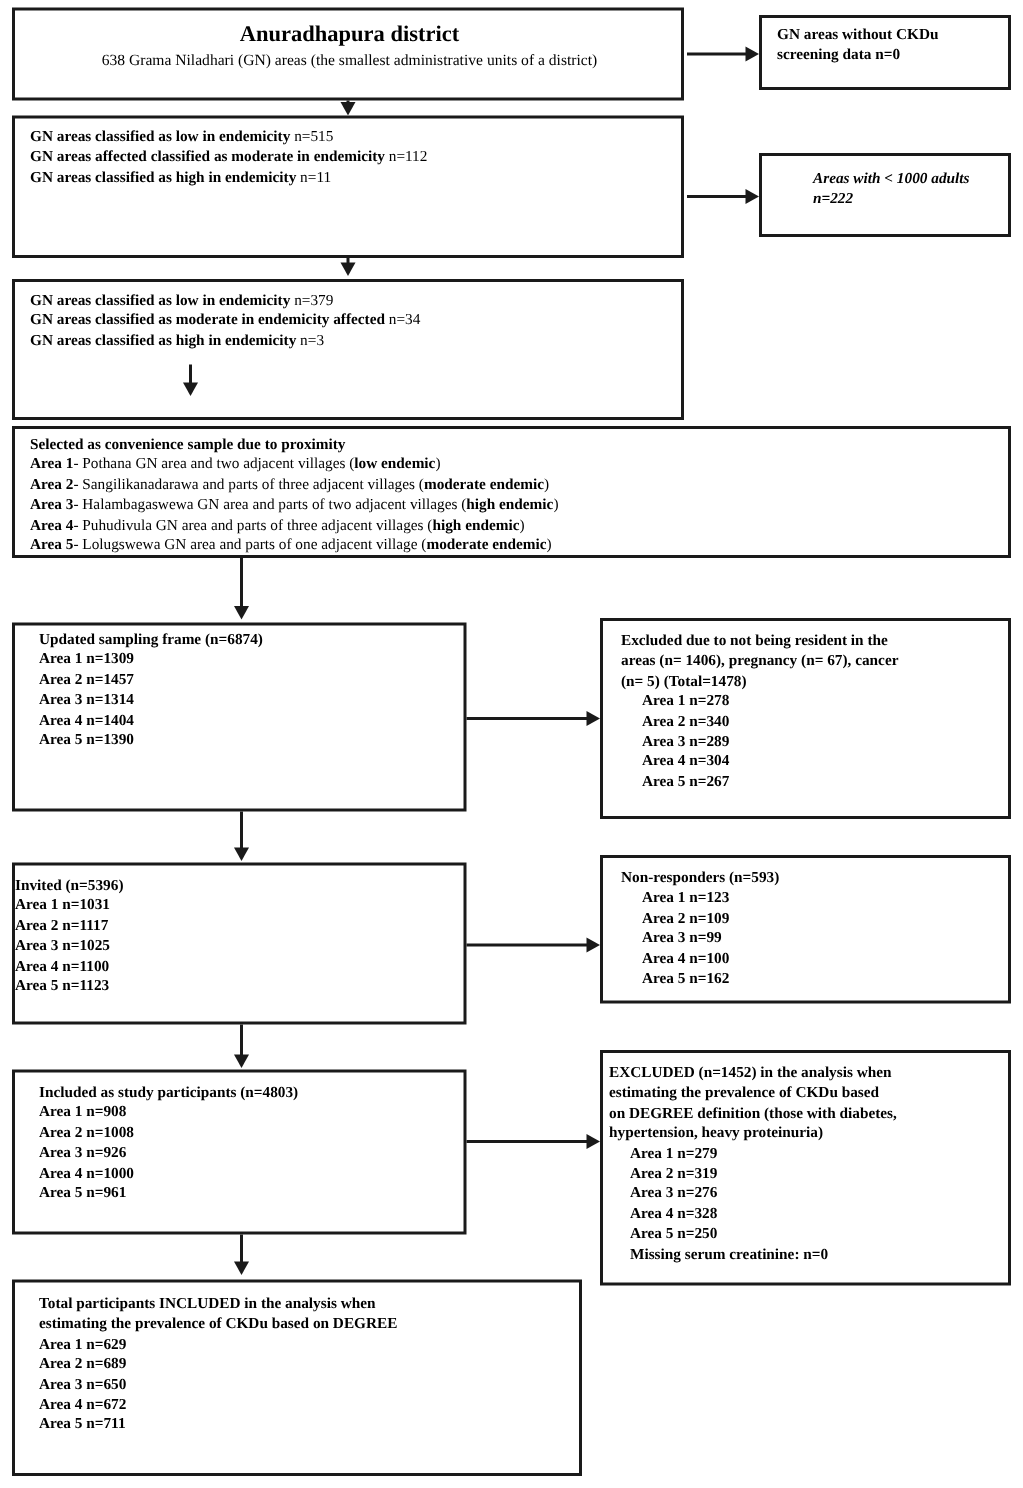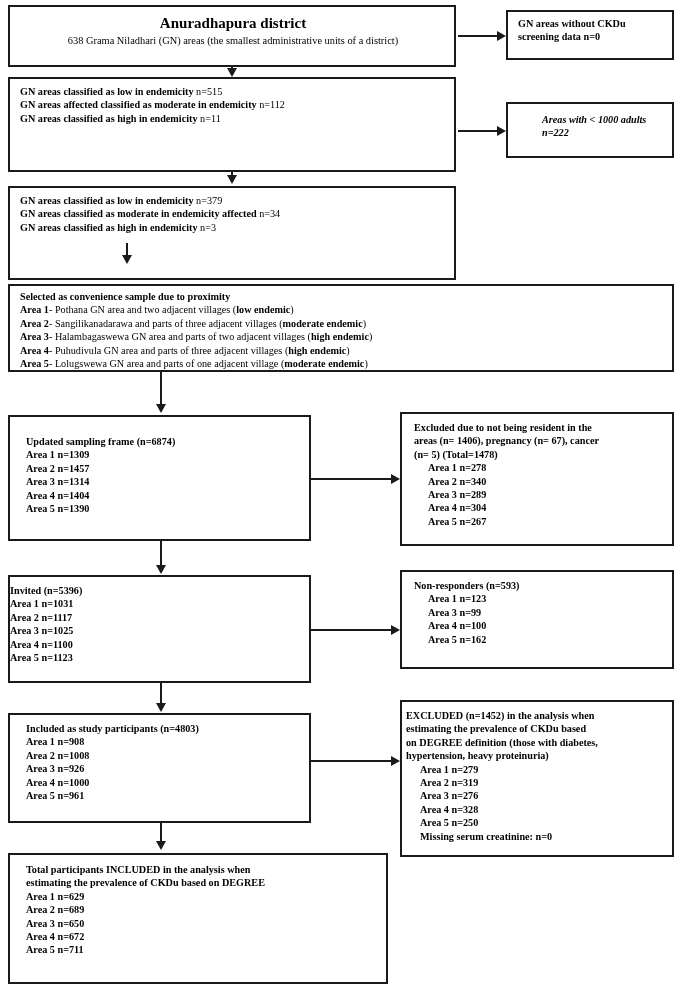--- a/index.html
+++ b/index.html
@@ -113,21 +113,21 @@
     <div class="ln"><span>Area 3</span><span class="nb">- Halambagaswewa GN area and parts of two adjacent villages (</span><span>high endemic</span><span class="nb">)</span></div>
     <div class="ln"><span>Area 4</span><span class="nb">- Puhudivula GN area and parts of three adjacent villages (</span><span>high endemic</span><span class="nb">)</span></div>
     <div class="ln"><span>Area 5</span><span class="nb">- Lolugswewa GN area and parts of one adjacent village (</span><span>moderate endemic</span><span class="nb">)</span></div>
   </div>
 </div>
 
 <div class="vline" style="left:160px;top:372px;height:33px;"></div>
 <div class="arrow-d" style="left:155.5px;top:404px;"></div>
 
 <div class="box" style="left:8px;top:415px;width:303px;height:126px;">
-  <div class="box-inner" style="padding-top:18px;padding-left:16px;">
+  <div class="box-inner" style="padding-top:3px;padding-left:16px;">
     <div class="ln">Updated sampling frame (n=6874)</div>
     <div class="ln">Area 1 n=1309</div>
     <div class="ln">Area 2 n=1457</div>
     <div class="ln">Area 3 n=1314</div>
     <div class="ln">Area 4 n=1404</div>
     <div class="ln">Area 5 n=1390</div>
   </div>
 </div>
 
 <div class="hline" style="left:311px;top:478px;width:81px;"></div>
@@ -160,20 +160,21 @@
   </div>
 </div>
 
 <div class="hline" style="left:311px;top:629px;width:81px;"></div>
 <div class="arrow-r" style="left:391px;top:624.5px;"></div>
 
 <div class="box" style="left:400px;top:570px;width:274px;height:99px;">
   <div class="box-inner" style="padding-top:7px;padding-left:12px;">
     <div class="ln">Non-responders (n=593)</div>
     <div class="ln indent">Area 1 n=123</div>
+    <div class="ln indent">Area 2 n=109</div>
     <div class="ln indent">Area 3 n=99</div>
     <div class="ln indent">Area 4 n=100</div>
     <div class="ln indent">Area 5 n=162</div>
   </div>
 </div>
 
 <div class="vline" style="left:160px;top:683px;height:22px;"></div>
 <div class="arrow-d" style="left:155.5px;top:703px;"></div>
 
 <div class="box" style="left:8px;top:713px;width:303px;height:110px;">

